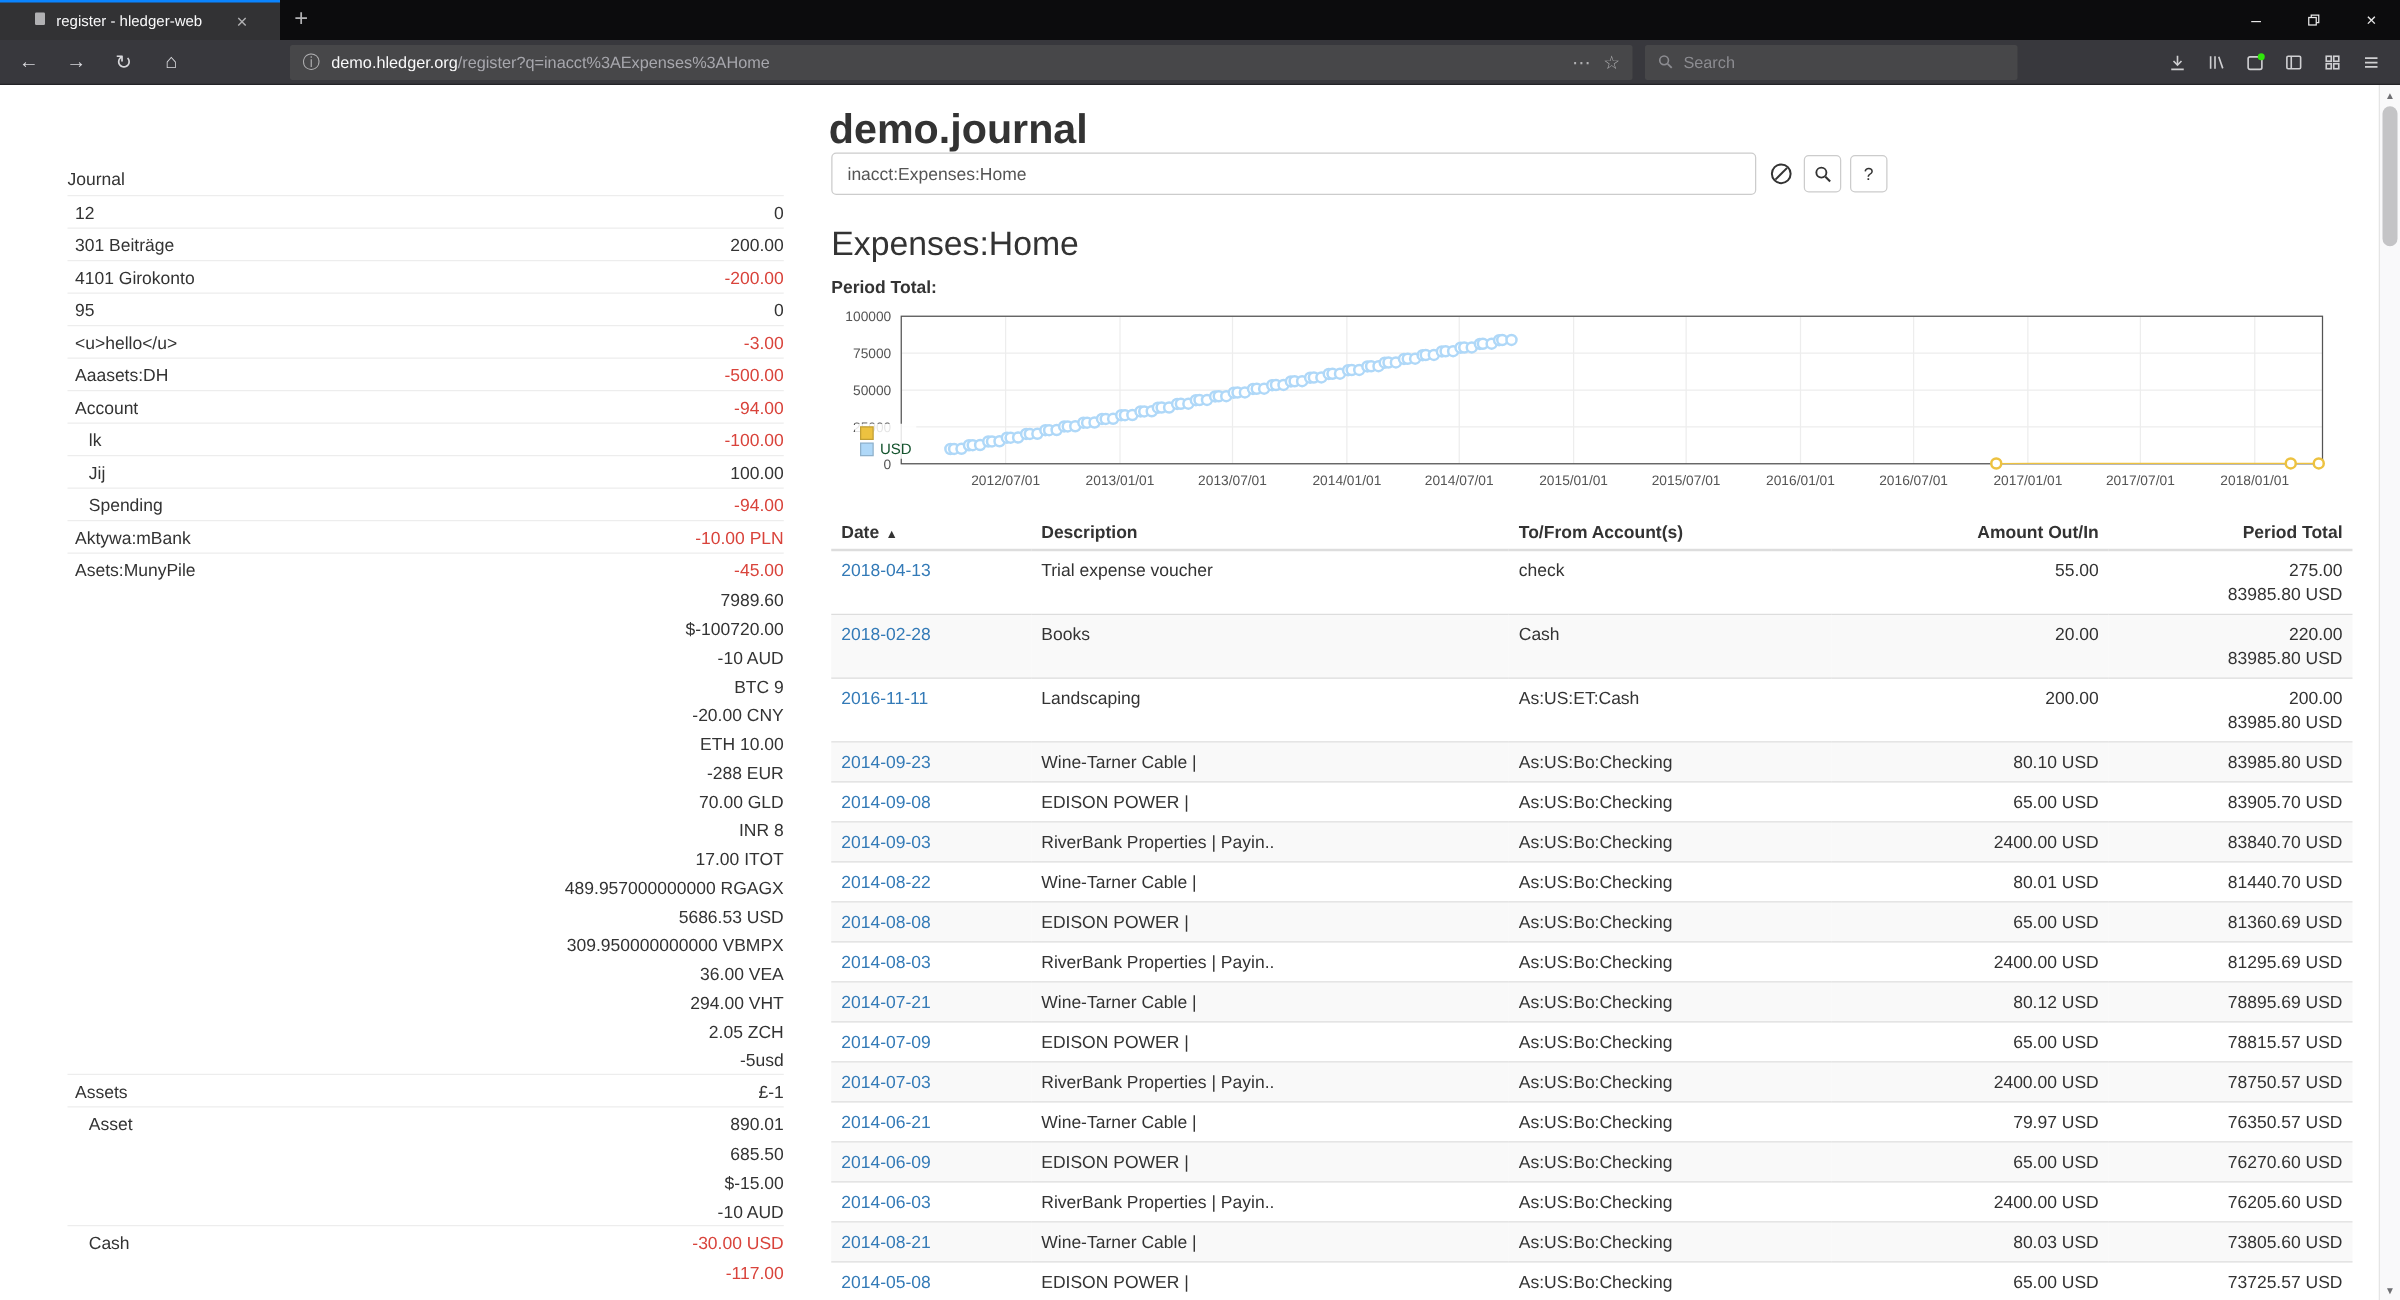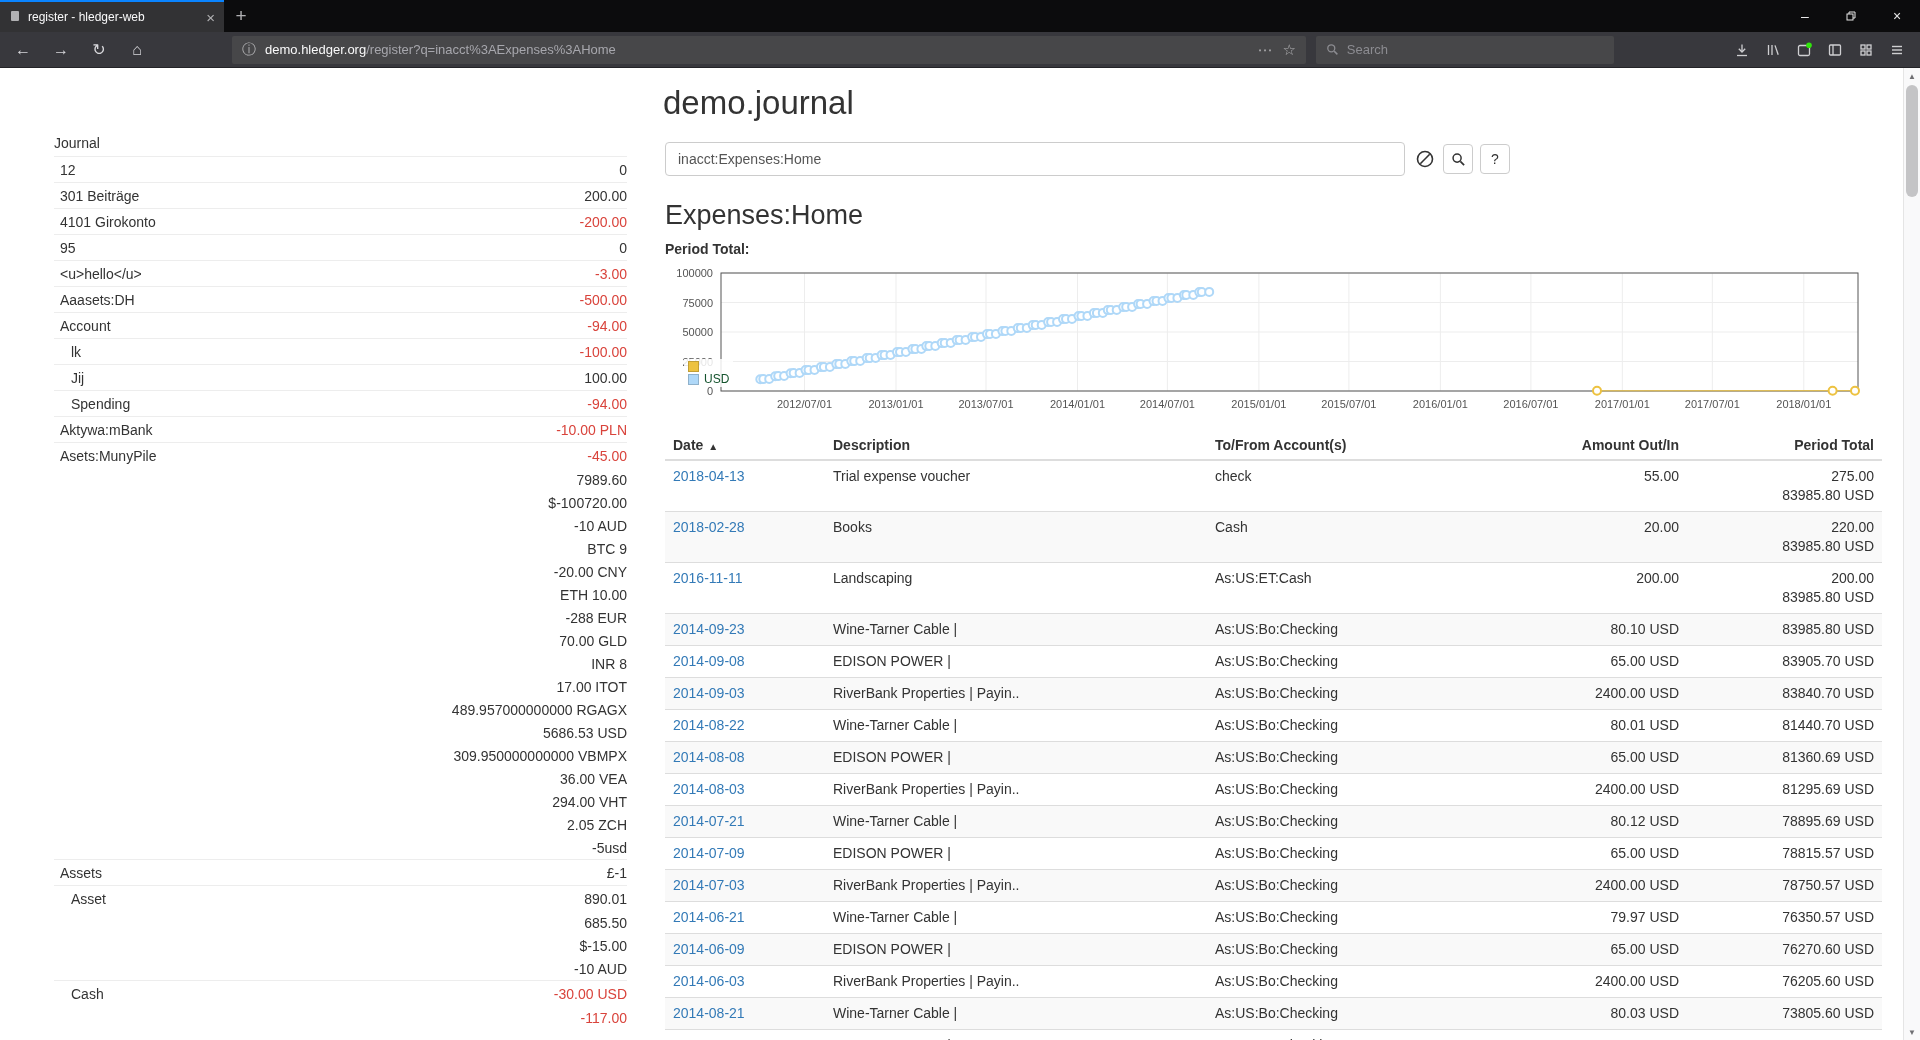--- a/index.html
+++ b/index.html
@@ -2,21 +2,21 @@
 <html><head>
 <meta charset="utf-8">
 <style>
   * { margin:0; padding:0; box-sizing:border-box; }
   html,body { width:1920px; height:1040px; overflow:hidden; background:#fff;
     font-family:"Liberation Sans", sans-serif; }
 
   
   .titlebar { height:32px; background:#0c0c0d; display:flex; align-items:stretch; }
   .tab { width:224px; background:#323234; border-top:2px solid #0a84ff;
-    display:flex; align-items:center; gap:7px; padding:0 9px; }
+    display:flex; align-items:center; gap:7px; padding:0 26px; }
   .tab-title { color:#f9f9fa; font-size:12px; flex:1; white-space:nowrap; overflow:hidden; }
   .tab-close { color:#b1b1b3; font-size:15px; cursor:default; }
   .newtab-btn { width:34px; display:flex; align-items:center; justify-content:center;
     color:#b1b1b3; font-size:19px; }
   .tb-spacer { flex:1; }
   .win-btn { width:46px; display:flex; align-items:center; justify-content:center;
     color:#e8e8e8; font-size:14px; }
 
   .navbar { height:36px; background:#38383d; border-bottom:1px solid #232327;
     display:flex; align-items:center; padding:0 8px; }
@@ -59,21 +59,21 @@
     height:26px; font-size:14px; }
   .acct-row.cont { height:23px; }
   .acct-row.named { border-top:1px solid #ededed; }
   .acct-name { color:#333; text-decoration:none; padding-left:6px; white-space:nowrap; }
   .acct-row.lvl2 .acct-name { padding-left:17px; }
   .acct-bal { text-align:right; white-space:nowrap; }
   .neg { color:#d9433b; }
 
   
   .main { width:1217px; flex:none; margin-left:35px; color:#333; }
-  .page-title { font-size:33px; font-weight:400; color:#333; margin:16px 0 20px -2px; }
+  .page-title { font-size:33px; font-weight:700; color:#333; margin:16px 0 0 -2px; }
   .search-form { display:flex; align-items:center; height:34px; }
   .query-input { width:740px; height:34px; border:1px solid #ccc; border-radius:4px;
     padding:6px 12px; font-size:14px; color:#555; font-family:inherit; outline:none; }
   .clear-btn { margin-left:9px; width:22px; height:22px; display:flex; align-items:center;
     justify-content:center; }
   .icon-btn { margin-left:7px; width:30px; height:30px; border:1px solid #ccc; border-radius:4px;
     background:#fff; display:flex; align-items:center; justify-content:center;
     font-size:14px; color:#333; font-family:inherit; }
   .account-heading { font-size:27px; font-weight:500; color:#333; margin:24px 0 10px; }
   .period-label { font-size:14px; font-weight:bold; margin-bottom:6px; }

